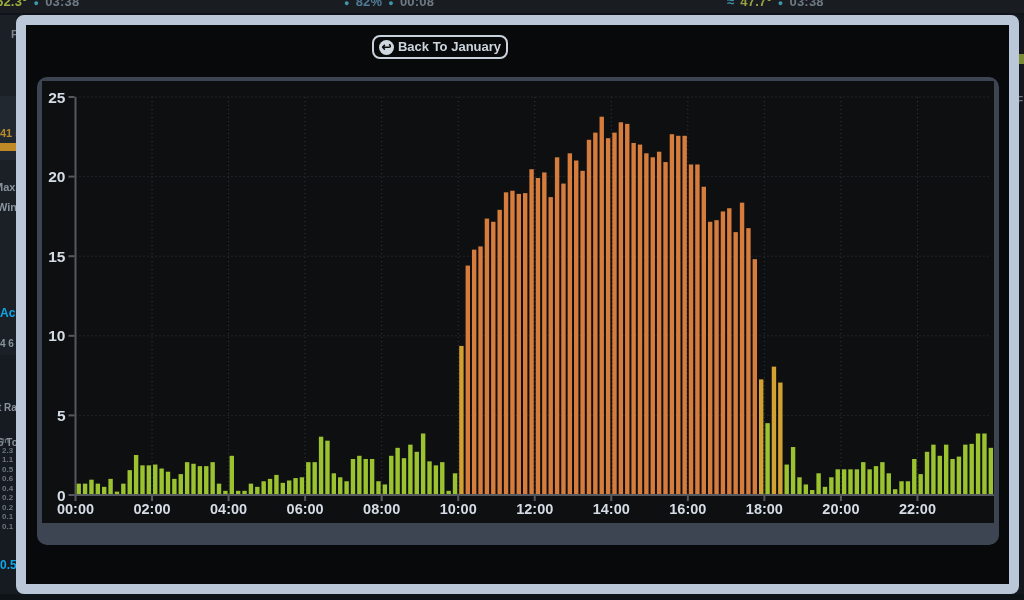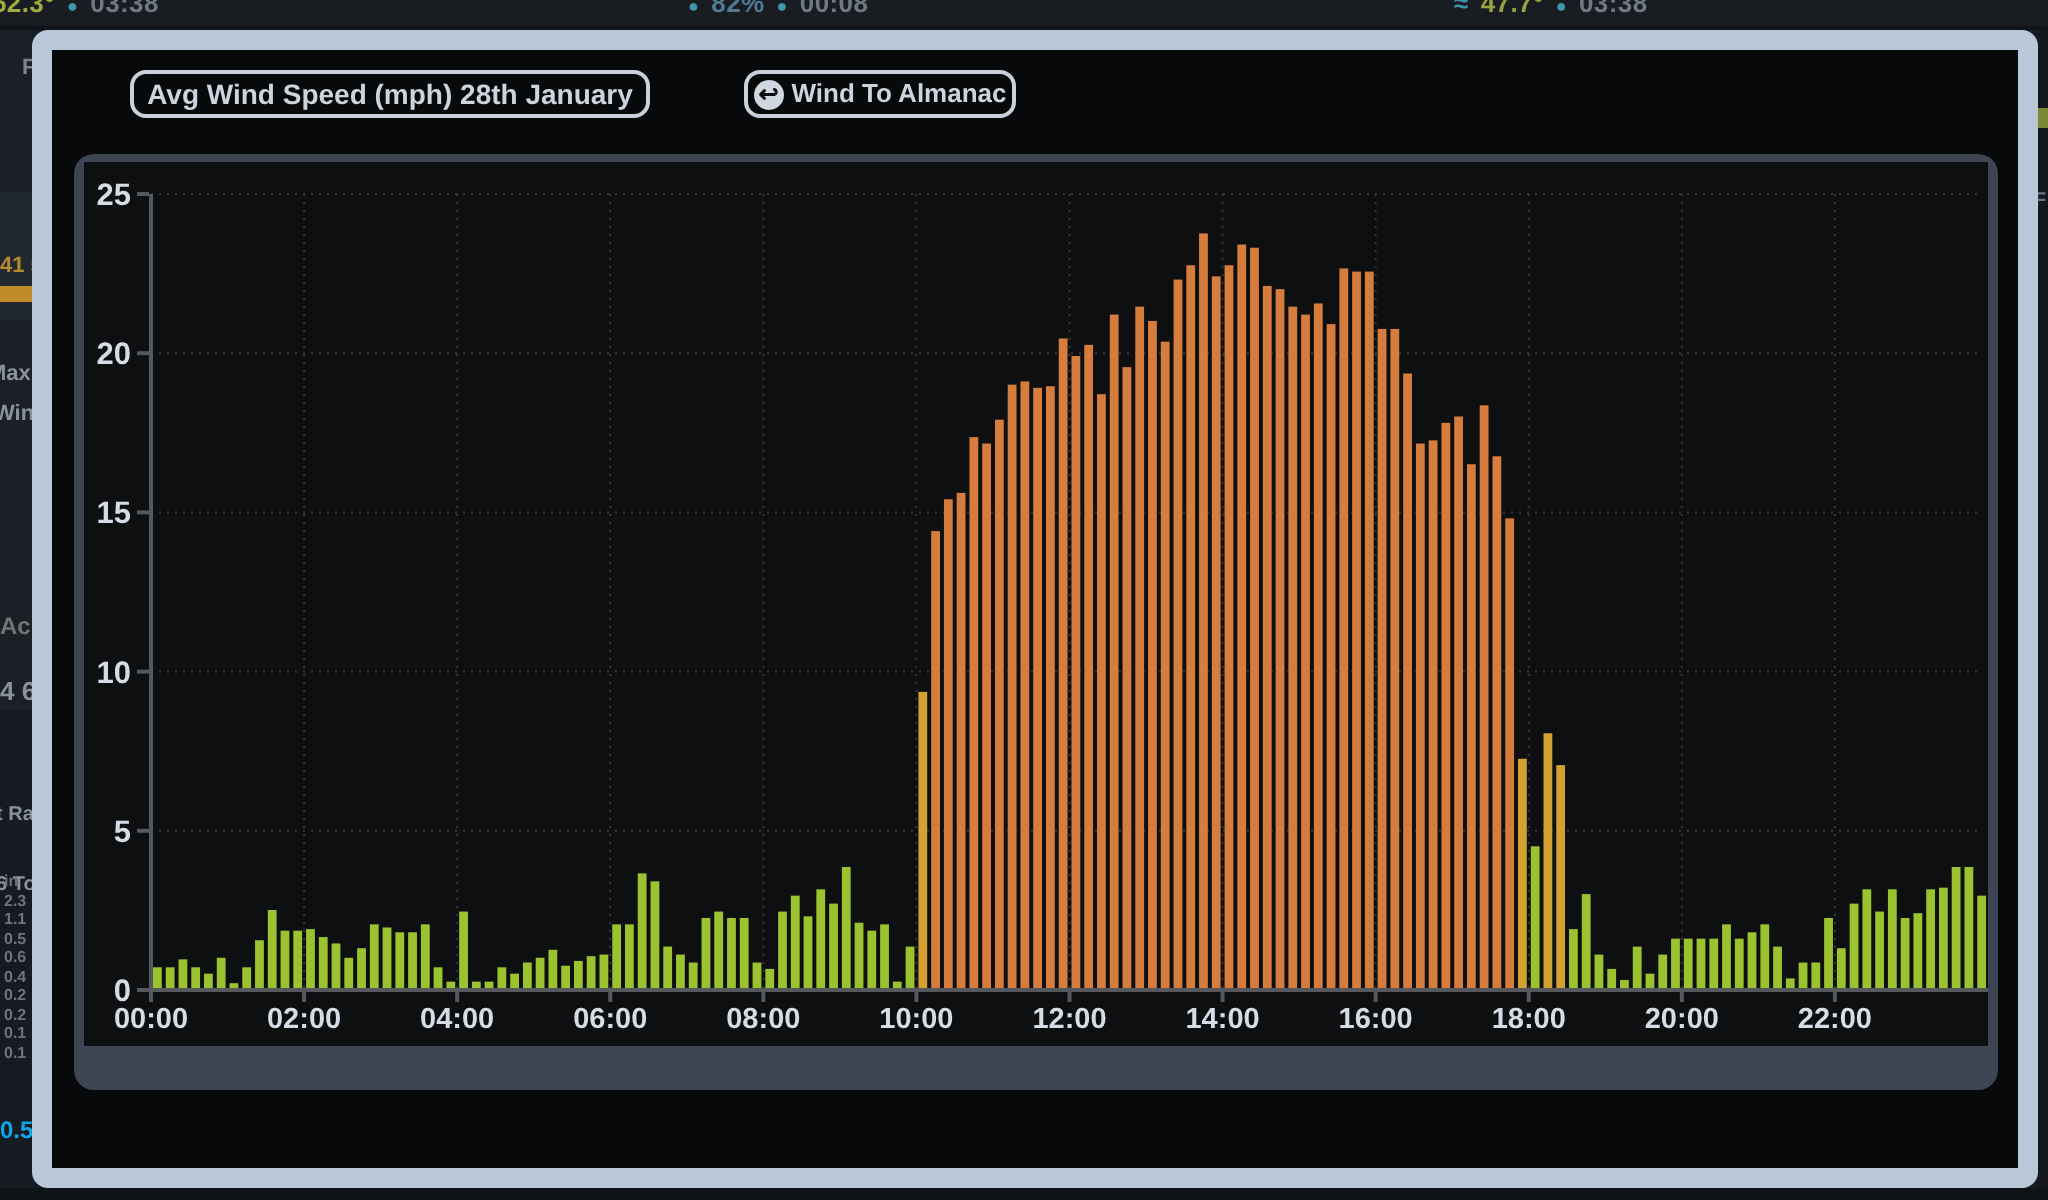--- a/index.html
+++ b/index.html
@@ -55,22 +55,22 @@
   <div class="olive-chip"></div>
   <div id="top-frags">
       <div class="topfrag" style="left: -4px;"><span style="color: rgb(156, 173, 59);">52.3°</span><span style="color: rgb(62, 152, 171); padding-left: 6px; font-size: 9px;">●</span><span style="color: rgb(111, 122, 133); padding-left: 6px;">03:38</span></div>
       <div class="topfrag" style="left: 344px;"><span style="color: rgb(62, 152, 171); font-size: 9px;">●</span><span style="color: rgb(79, 122, 147); padding-left: 6px;">82%</span><span style="color: rgb(62, 152, 171); padding-left: 6px; font-size: 9px;">●</span><span style="color: rgb(111, 122, 133); padding-left: 6px;">00:08</span></div>
       <div class="topfrag" style="left: 727px;"><span style="color: rgb(61, 147, 168);">≈</span><span style="color: rgb(154, 162, 63); padding-left: 6px;">47.7°</span><span style="color: rgb(62, 152, 171); padding-left: 6px; font-size: 9px;">●</span><span style="color: rgb(111, 122, 133); padding-left: 6px;">03:38</span></div>
     </div>
   <div id="left-frags">
       <div class="frag" style="left: 0px; top: 127px; font-size: 11px; color: rgb(181, 138, 44);">41 5</div>
       <div class="frag" style="left: -6px; top: 181px; font-size: 11px; color: rgb(138, 146, 156);">Max</div>
       <div class="frag" style="left: -3px; top: 201px; font-size: 11px; color: rgb(138, 146, 156);">Wind</div>
-      <div class="frag" style="left: 0px; top: 306px; font-size: 12px; color: #737373;">Ac</div>
-      <div class="frag" style="left: 0px; top: 338px; font-size: 13px; color: rgb(138, 146, 156);">4 6</div>
+      <div class="frag" style="left: 0px; top: 306px; font-size: 12px; color: #0ea5e9;">Ac</div>
+      <div class="frag" style="left: 0px; top: 338px; font-size: 10px; color: rgb(138, 146, 156);">4 6</div>
       <div class="frag" style="left: -2px; top: 402px; font-size: 10px; color: rgb(138, 146, 156);">t Ra</div>
       <div class="frag" style="left: -2px; top: 437px; font-size: 10px; color: rgb(138, 146, 156);">6 To</div>
       <div class="frag" style="left: 0px; top: 558px; font-size: 12px; color: #0ea5e9;">0.5</div>
       <div class="frag" style="left: 11px; top: 28px; font-size: 11px; color: rgb(124, 133, 142);">F</div>
     </div>
   <div id="right-frags">
       <div class="frag" style="left: 1017px; top: 95px; font-size: 10px; color: rgb(108, 117, 126);">F</div>
     </div>
   <div class="digit-col" id="digit-col">
       <div>in</div>
@@ -80,26 +80,23 @@
       <div>0.6</div>
       <div>0.4</div>
       <div>0.2</div>
       <div>0.2</div>
       <div>0.1</div>
       <div>0.1</div>
     </div>
 
   <div class="modal">
     <div class="modal-titlebar">
-      <div class="pill title-pill">
-        <span>Avg Wind Speed (mph) 28th January</span>
-      </div>
       <div class="pill back-pill">
         <span class="back-ico">↩</span>
-        <span>Wind To Almanac</span>
+        <span>Back To January</span>
       </div>
     </div>
 
     <div class="chart-panel">
       <div class="plot">
         <svg id="chart-svg" width="952" height="442" viewBox="0 0 952 442">
             <line x1="33.5" y1="334.4" x2="948" y2="334.4" stroke="#34383c" stroke-width="1" stroke-dasharray="1 3"></line>
             <line x1="33.5" y1="254.8" x2="948" y2="254.8" stroke="#34383c" stroke-width="1" stroke-dasharray="1 3"></line>
             <line x1="33.5" y1="175.2" x2="948" y2="175.2" stroke="#34383c" stroke-width="1" stroke-dasharray="1 3"></line>
             <line x1="33.5" y1="95.60000000000002" x2="948" y2="95.60000000000002" stroke="#34383c" stroke-width="1" stroke-dasharray="1 3"></line>

